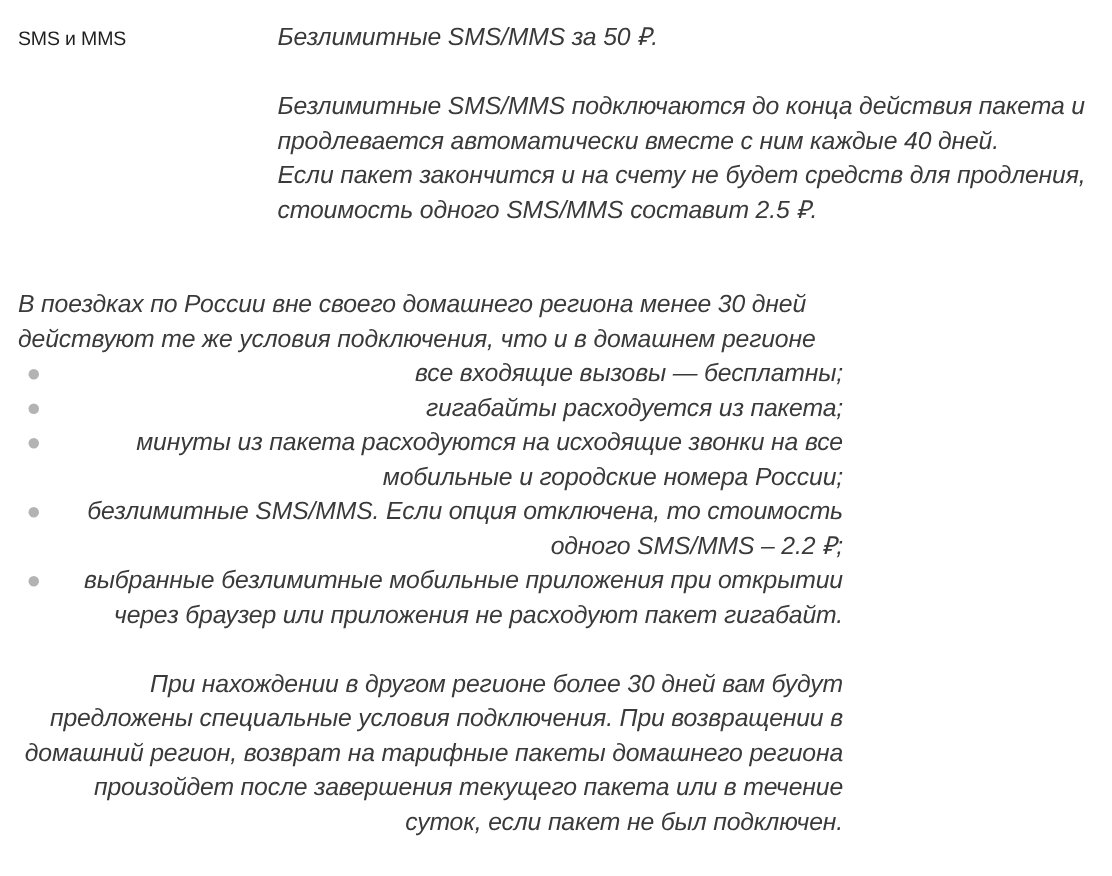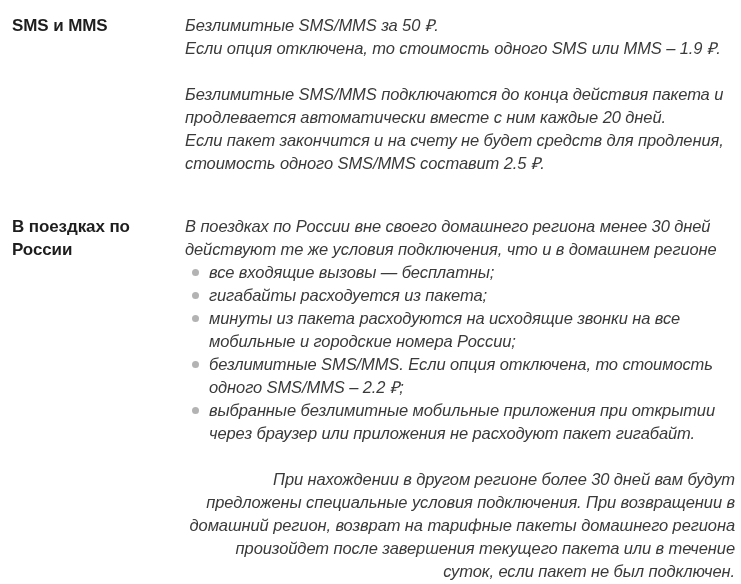--- a/index.html
+++ b/index.html
@@ -24,22 +24,22 @@
   .row {
     display: flex;
     align-items: flex-start;
   }
   .row + .row {
     margin-top: 40px;
   }
   .label-col {
     flex: 0 0 173px;
     width: 173px;
-    font-size: 17px;
-    font-weight: bold;
+    font-size: 13px;
+    font-weight: normal;
     color: #1e1e1e;
     line-height: 23px;
     padding-right: 22px;
     box-sizing: border-box;
   }
   .content-col {
     flex: 1 1 auto;
     max-width: 550px;
     font-style: italic;
   }
@@ -64,47 +64,46 @@
   .dot {
     flex: 0 0 7px;
     width: 7px;
     height: 7px;
     border-radius: 50%;
     background: #b3b3b3;
     margin: 8px 10px 0 7px;
   }
   .li-text {
     flex: 1 1 auto;
+    text-align: right;
   }
   .outro {
     margin-top: 23px;
     text-align: right;
   }
 </style>
 </head>
 <body>
 
 <div class="page">
 
   <section class="row">
     <div class="label-col">SMS и MMS</div>
     <div class="content-col">
       <div class="para">
         <span class="line">Безлимитные SMS/MMS за 50 ₽.</span>
-        <span class="line">Если опция отключена, то стоимость одного SMS или MMS – 1.9 ₽.</span>
       </div>
       <div class="para">
-        <span class="line">Безлимитные SMS/MMS подключаются до конца действия пакета и продлевается автоматически вместе с ним каждые 20 дней.</span>
+        <span class="line">Безлимитные SMS/MMS подключаются до конца действия пакета и продлевается автоматически вместе с ним каждые 40 дней.</span>
         <span class="line">Если пакет закончится и на счету не будет средств для продления, стоимость одного SMS/MMS составит 2.5 ₽.</span>
       </div>
     </div>
   </section>
 
   <section class="row">
-    <div class="label-col">В поездках по России</div>
     <div class="content-col">
       <div class="para">
         <span class="line">В поездках по России вне своего домашнего региона менее 30 дней действуют те же условия подключения, что и в домашнем регионе</span>
       </div>
       <ul class="bullets">
         <li>
           <span class="dot"></span>
           <span class="li-text">все входящие вызовы — бесплатны;</span>
         </li>
         <li>

